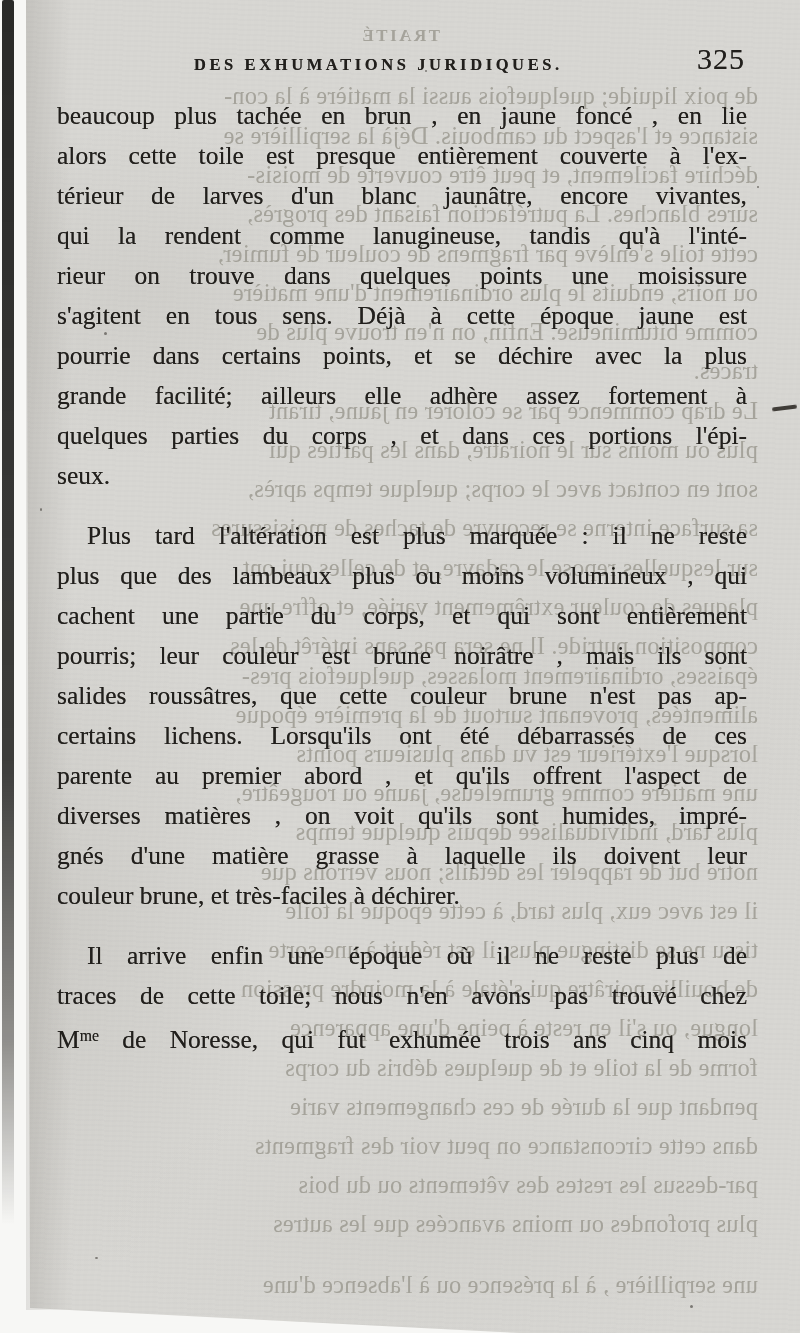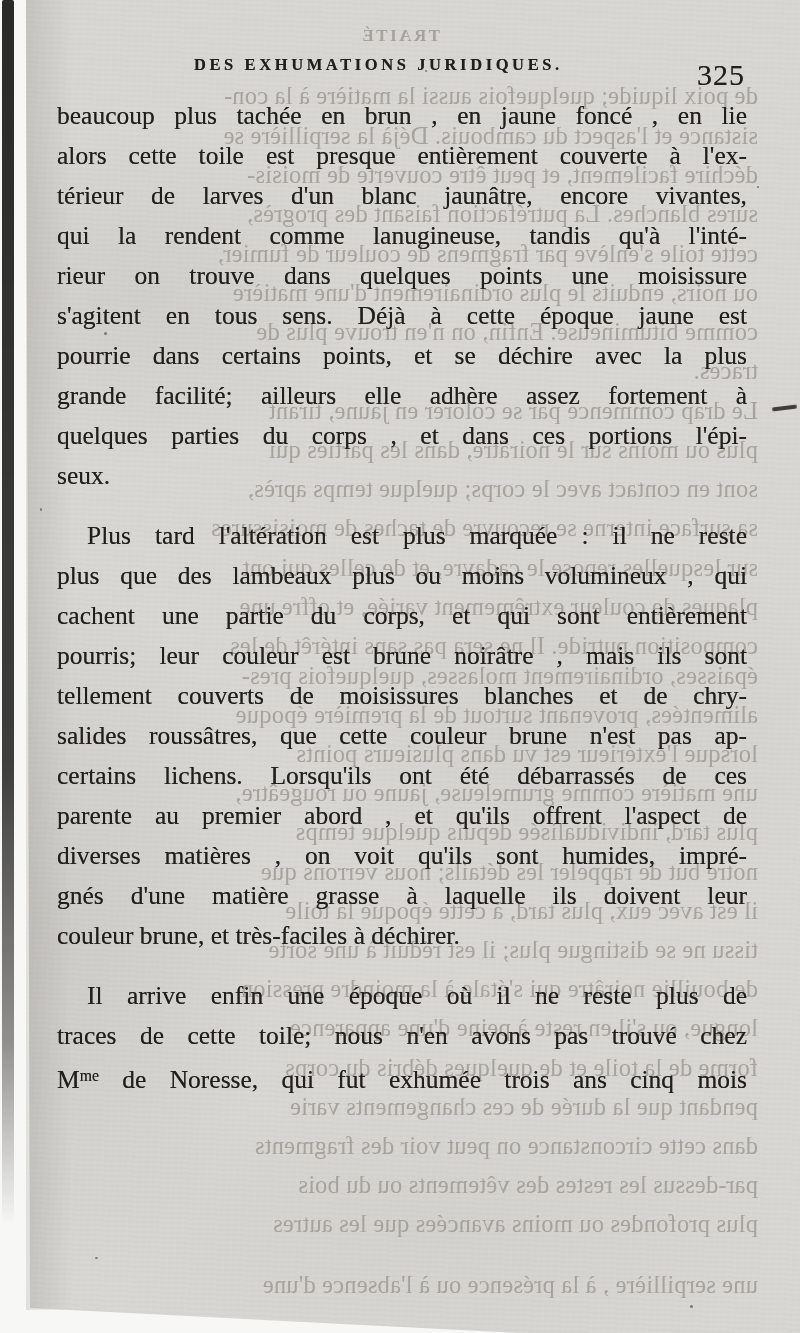--- a/index.html
+++ b/index.html
@@ -50,21 +50,21 @@
     font-size:17px;letter-spacing:2.5px;font-weight:bold;
   }
   
   .header-title{
     position:absolute;left:194px;top:55px;
     font-size:16.5px;font-weight:bold;letter-spacing:3.6px;
     color:var(--ink,#211f1c);
     text-shadow:0 0 0.5px rgba(25,22,18,0.6);
   }
   .page-number{
-    position:absolute;left:697px;top:58px;
+    position:absolute;left:697px;top:42px;
     font-size:30px;color:var(--ink,#211f1c);
     letter-spacing:1px;
     text-shadow:0 0 0.5px rgba(25,22,18,0.6);
   }
   .text-column{
     position:absolute;left:57px;top:96px;width:690px;
     font-size:25.5px;line-height:40px;color:var(--ink,#211f1c);
     text-shadow:0 0 0.55px rgba(28,25,20,0.65);
   }
   .para{margin:0;}
@@ -147,21 +147,20 @@
         <div class="line"><span>pourrie dans certains points, et se déchire avec la plus</span></div>
         <div class="line"><span>grande facilité; ailleurs elle adhère assez fortement à</span></div>
         <div class="line"><span>quelques parties du corps , et dans ces portions l'épi-</span></div>
         <div class="line lastline"><span>seux.</span></div>
       </div>
       <div class="para">
         <div class="line firstline-indent"><span>Plus tard l'altération est plus marquée : il ne reste</span></div>
         <div class="line"><span>plus que des lambeaux plus ou moins volumineux , qui</span></div>
         <div class="line"><span>cachent une partie du corps, et qui sont entièrement</span></div>
         <div class="line"><span>pourris; leur couleur est </span><span class="seg-i">brune noirâtre</span><span> , mais ils sont</span></div>
-        <div class="line"><span>tellement couverts de moisissures blanches et de chry-</span></div>
         <div class="line"><span>salides roussâtres, que cette couleur brune n'est pas ap-</span></div>
         <div class="line"><span>certains lichens. Lorsqu'ils ont été débarrassés de ces</span></div>
         <div class="line"><span>parente au premier abord , et qu'ils offrent l'aspect de</span></div>
         <div class="line"><span>diverses matières , on voit qu'ils sont humides, impré-</span></div>
         <div class="line"><span>gnés d'une matière grasse à laquelle ils doivent leur</span></div>
         <div class="line lastline"><span>couleur brune, et très-faciles à déchirer.</span></div>
       </div>
       <div class="para">
         <div class="line firstline-indent"><span>Il arrive enfin une époque où il ne reste plus de</span></div>
         <div class="line"><span>traces de cette toile; nous n'en avons pas trouvé chez</span></div>

